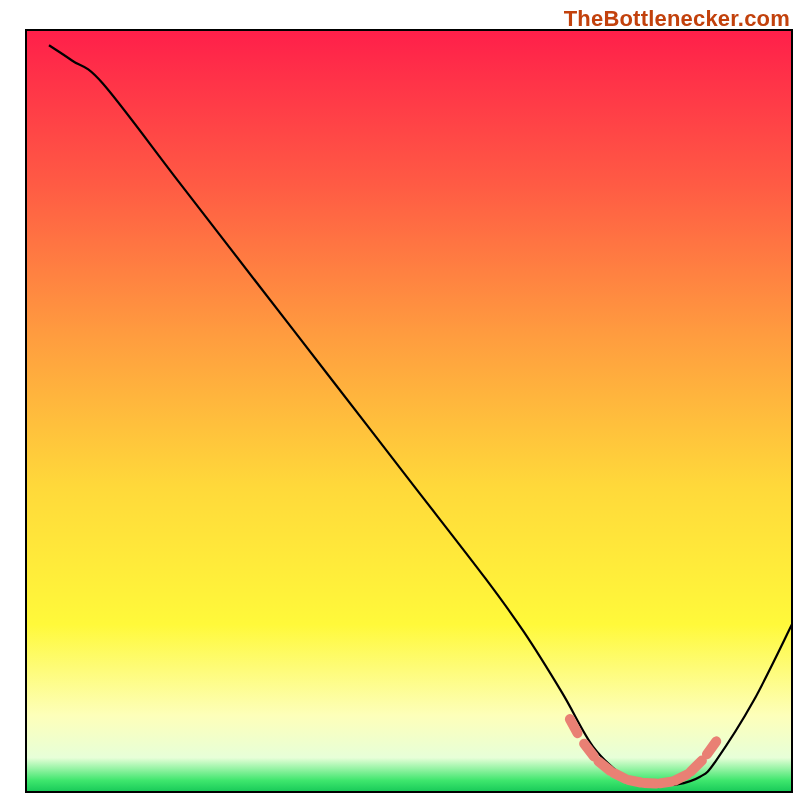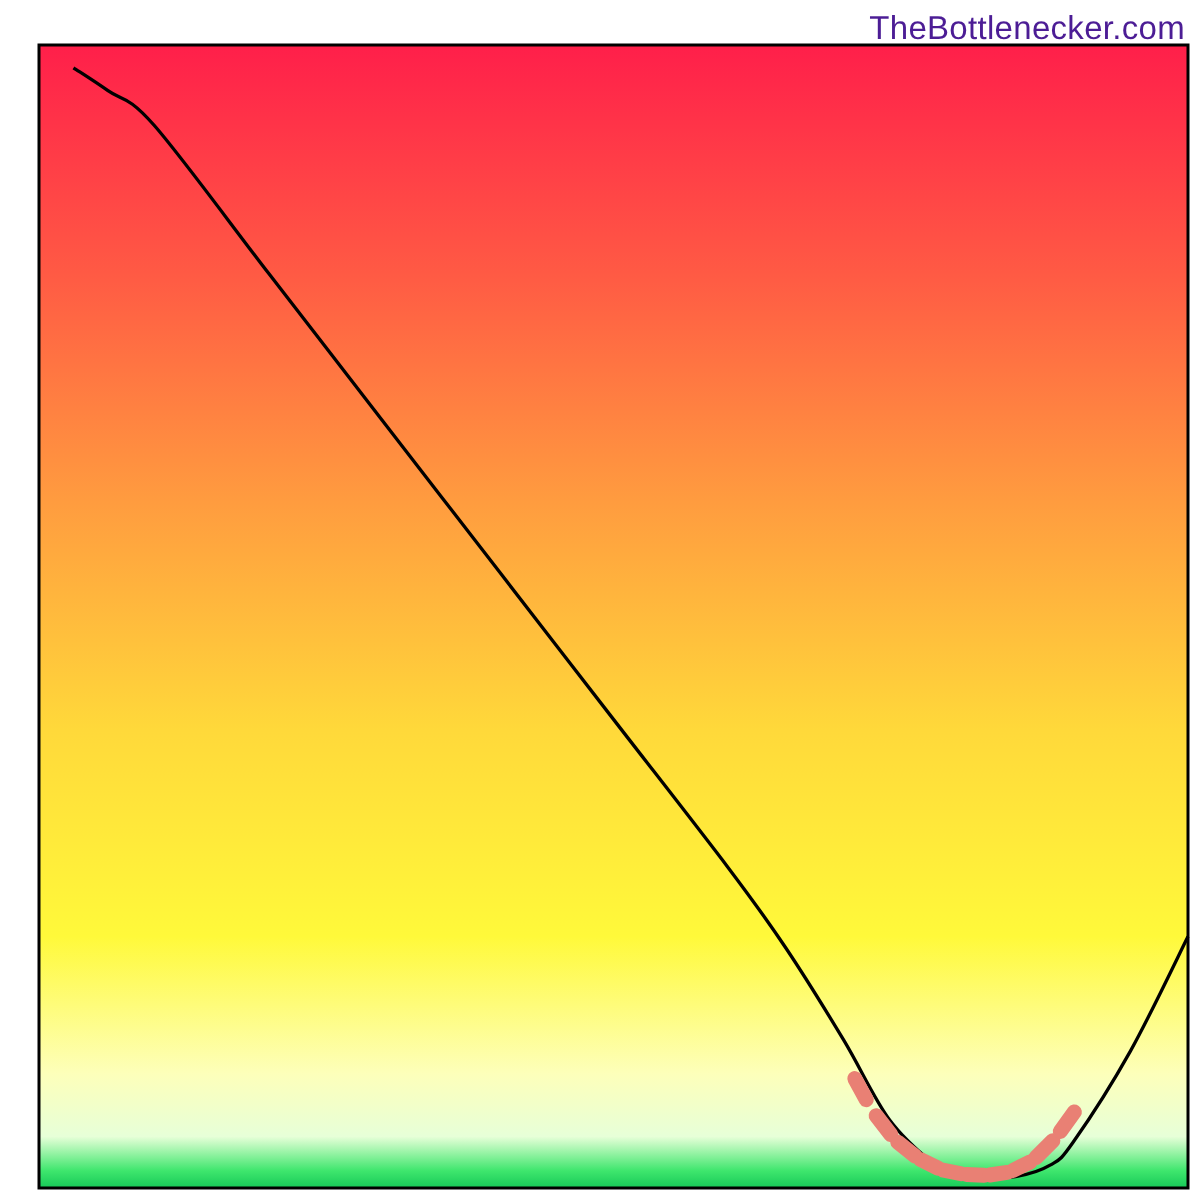--- a/index.html
+++ b/index.html
@@ -14,22 +14,22 @@
   .chart-wrap {
     position: relative;
     width: 800px;
     height: 800px;
   }
   .attribution {
     position: absolute;
     top: 6px;
     right: 10px;
     font-size: 22px;
-    color: #4c1d95;
-    font-weight: 400;
+    color: #c2410c;
+    font-weight: 700;
     letter-spacing: 0.2px;
     margin-left: 23px;
   }
   svg {
     display: block;
     width: 800px;
     height: 800px;
   }
 </style>
 </head>

